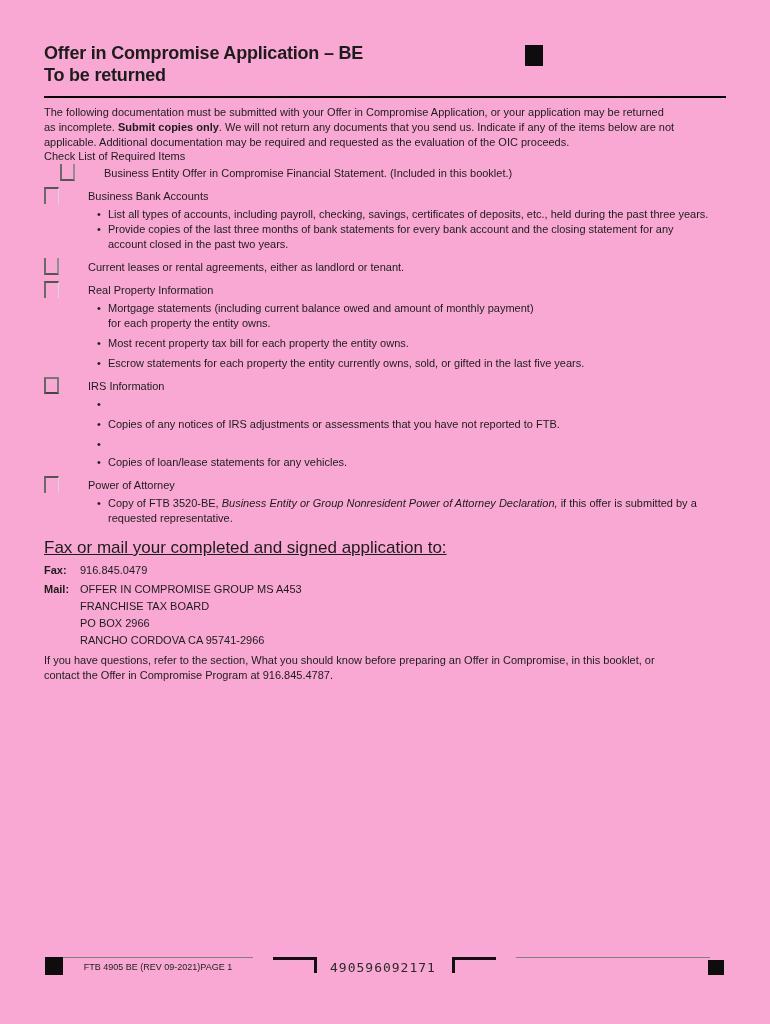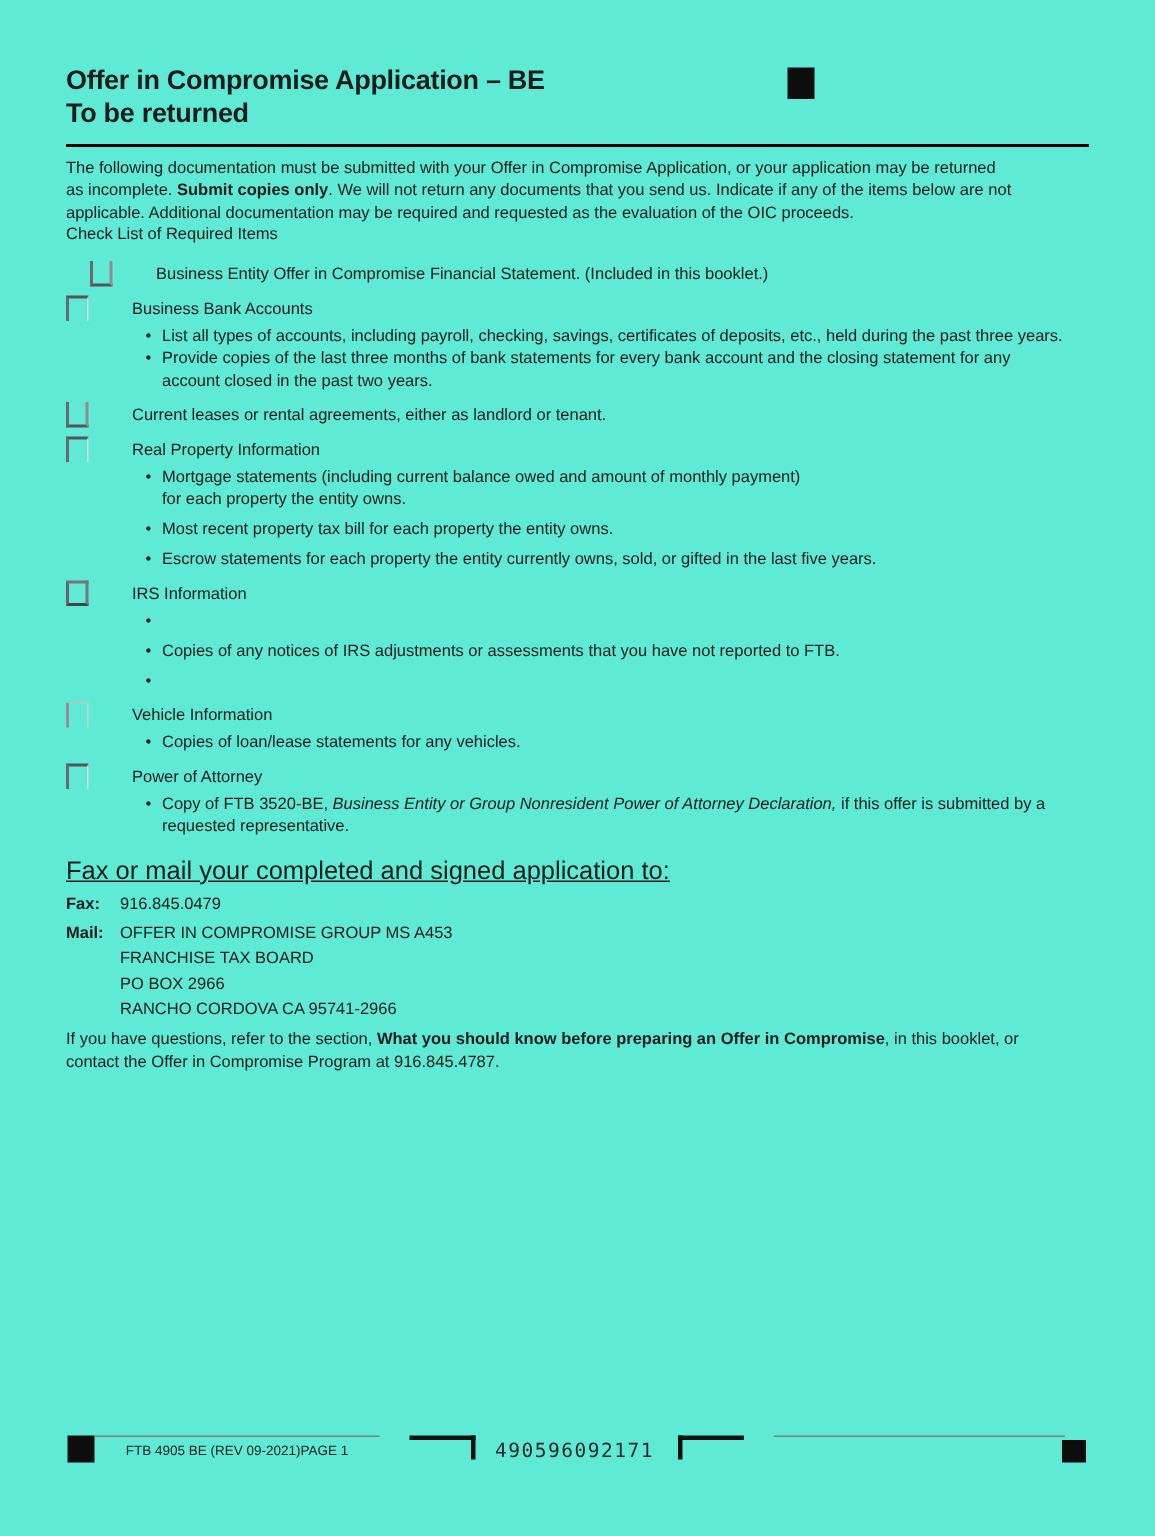--- a/index.html
+++ b/index.html
@@ -1,41 +1,41 @@
 <!DOCTYPE html>
 <html><head>
 <meta charset="utf-8">
 <style>
   html, body { margin: 0; padding: 0; background: #ffffff; }
   .page {
     position: relative;
     width: 770px;
     height: 1024px;
-    background: #5eead4;
+    background: #f9a8d4;
     font-family: "Liberation Sans", sans-serif;
     color: #1c1c1c;
     overflow: hidden;
   }
   .content { margin: 0 44px; padding-top: 42px; }
 
   
   .title { font-size: 18px; font-weight: bold; line-height: 22px; letter-spacing: -0.2px; }
   .head-mark {
     position: absolute; left: 525px; top: 45px;
     width: 18px; height: 21px; background: #0d0d0d;
   }
   .rule { height: 2px; background: #000; margin-top: 10px; }
 
   
   .para { font-size: 11px; line-height: 15px; margin-top: 7px; }
   .section-heading { font-size: 11px; font-weight: normal; }
 
   
   .item { display: flex; align-items: flex-start; margin-top: 6px; }
-  .item:first-child { margin-top: 12px; padding-left: 16px; }
+  .item:first-child { margin-top: 2px; padding-left: 16px; }
   .cbox { width: 15px; height: 17px; box-sizing: border-box; flex-shrink: 0; margin-right: 29px; }
   .cbox-u    { border-left: 2px solid #6a6a6a; border-bottom: 2px solid #555; border-right: 2px solid #8f8f8f; }
   .cbox-top  { border-top: 2px solid #555; border-left: 2px solid #6a6a6a; border-right: 1px solid #d8d8d8; }
   .cbox-full { border: 2px solid #777; border-bottom-color: #444; border-left-color: #666; }
   .cbox-light{ border-top: 1px solid #c0c0c0; border-left: 2px solid #909090; border-right: 1px solid #cfcfcf; }
   .item-label { font-size: 11px; line-height: 16px; padding-top: 1px; }
   .bullets { margin: 3px -12px 0 53px; font-size: 11px; line-height: 15px; }
   .bullet { display: flex; align-items: flex-start; }
   .bullets.spaced .bullet + .bullet { margin-top: 5px; }
   .dot { width: 11px; flex-shrink: 0; }
@@ -140,24 +140,20 @@
             <span class="dot">•</span>
           </div>
           <div class="bullet">
             <span class="dot">•</span>
             <span><span>Copies of any notices of IRS adjustments or assessments that you have not reported to FTB.</span></span>
           </div>
           <div class="bullet">
             <span class="dot">•</span>
           </div>
         </div>
-        <div class="item">
-          <span class="cbox cbox-light"></span>
-          <span class="item-label">Vehicle Information</span>
-        </div>
         <div class="bullets spaced">
           <div class="bullet">
             <span class="dot">•</span>
             <span><span>Copies of loan/lease statements for any vehicles.</span></span>
           </div>
         </div>
         <div class="item">
           <span class="cbox cbox-top"></span>
           <span class="item-label">Power of Attorney</span>
         </div>
@@ -179,21 +175,21 @@
     <div class="contact-row mail">
       <span class="clabel">Mail:</span>
       <div>
         <div>OFFER IN COMPROMISE GROUP MS A453</div>
         <div>FRANCHISE TAX BOARD</div>
         <div>PO BOX 2966</div>
         <div>RANCHO CORDOVA CA 95741-2966</div>
       </div>
     </div>
 
-    <div class="questions"><span>If you have questions, refer to the section, </span><span style="font-weight: bold;">What you should know before preparing an Offer in Compromise</span><span>, in this booklet, or</span><br><span>contact the Offer in Compromise Program at 916.845.4787.</span></div>
+    <div class="questions"><span>If you have questions, refer to the section, </span><span style="font-weight: normal;">What you should know before preparing an Offer in Compromise</span><span>, in this booklet, or</span><br><span>contact the Offer in Compromise Program at 916.845.4787.</span></div>
 
   </div>
 
   <div class="footer">
     <div class="fsq"></div>
     <div class="fformbox">
       <span>FTB 4905 BE (REV 09-2021)</span>
       <span>PAGE 1</span>
     </div>
     <div class="bracket bracket-r"></div>

